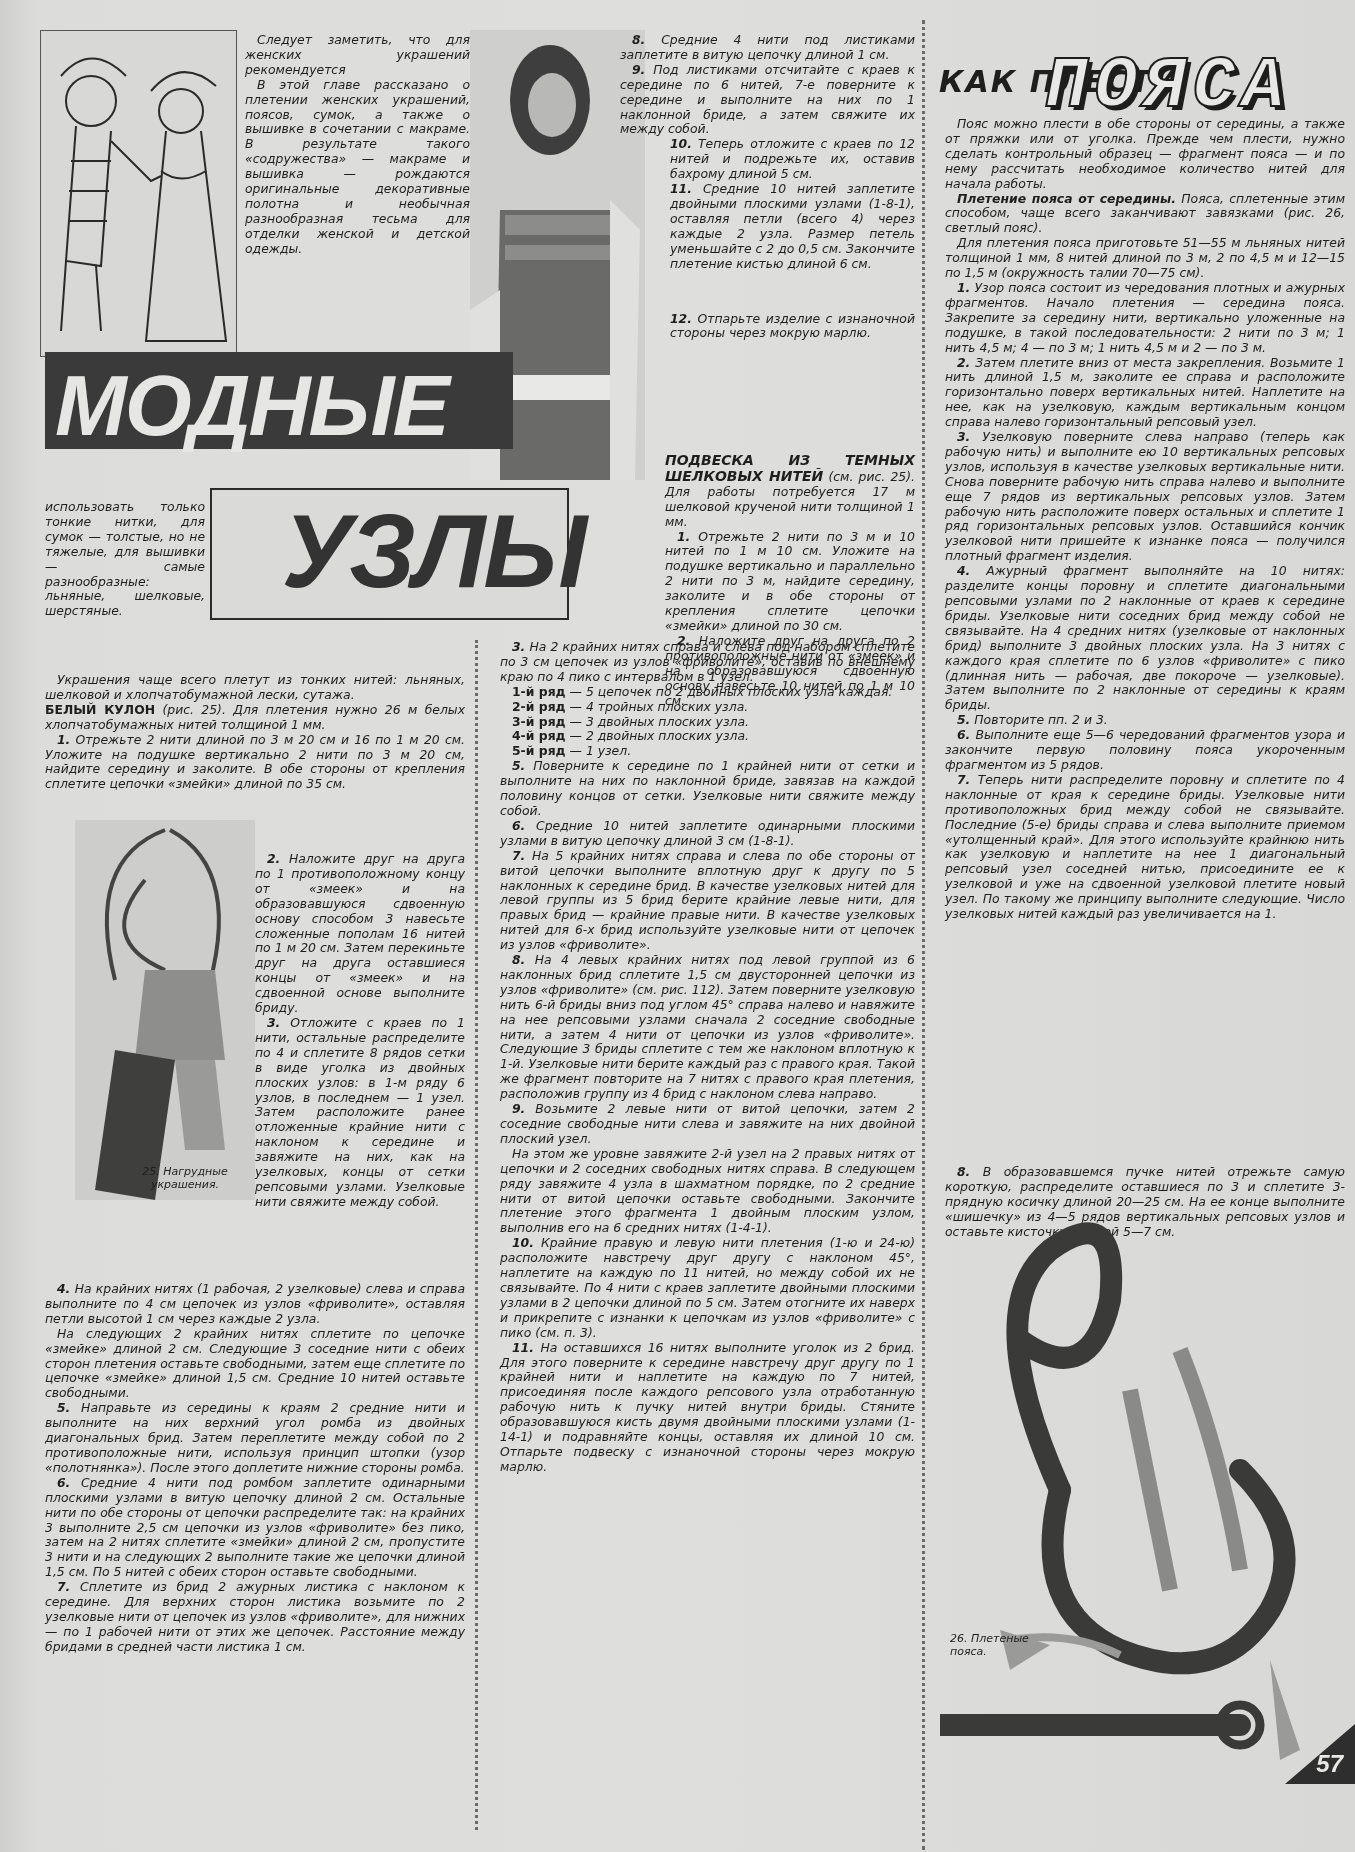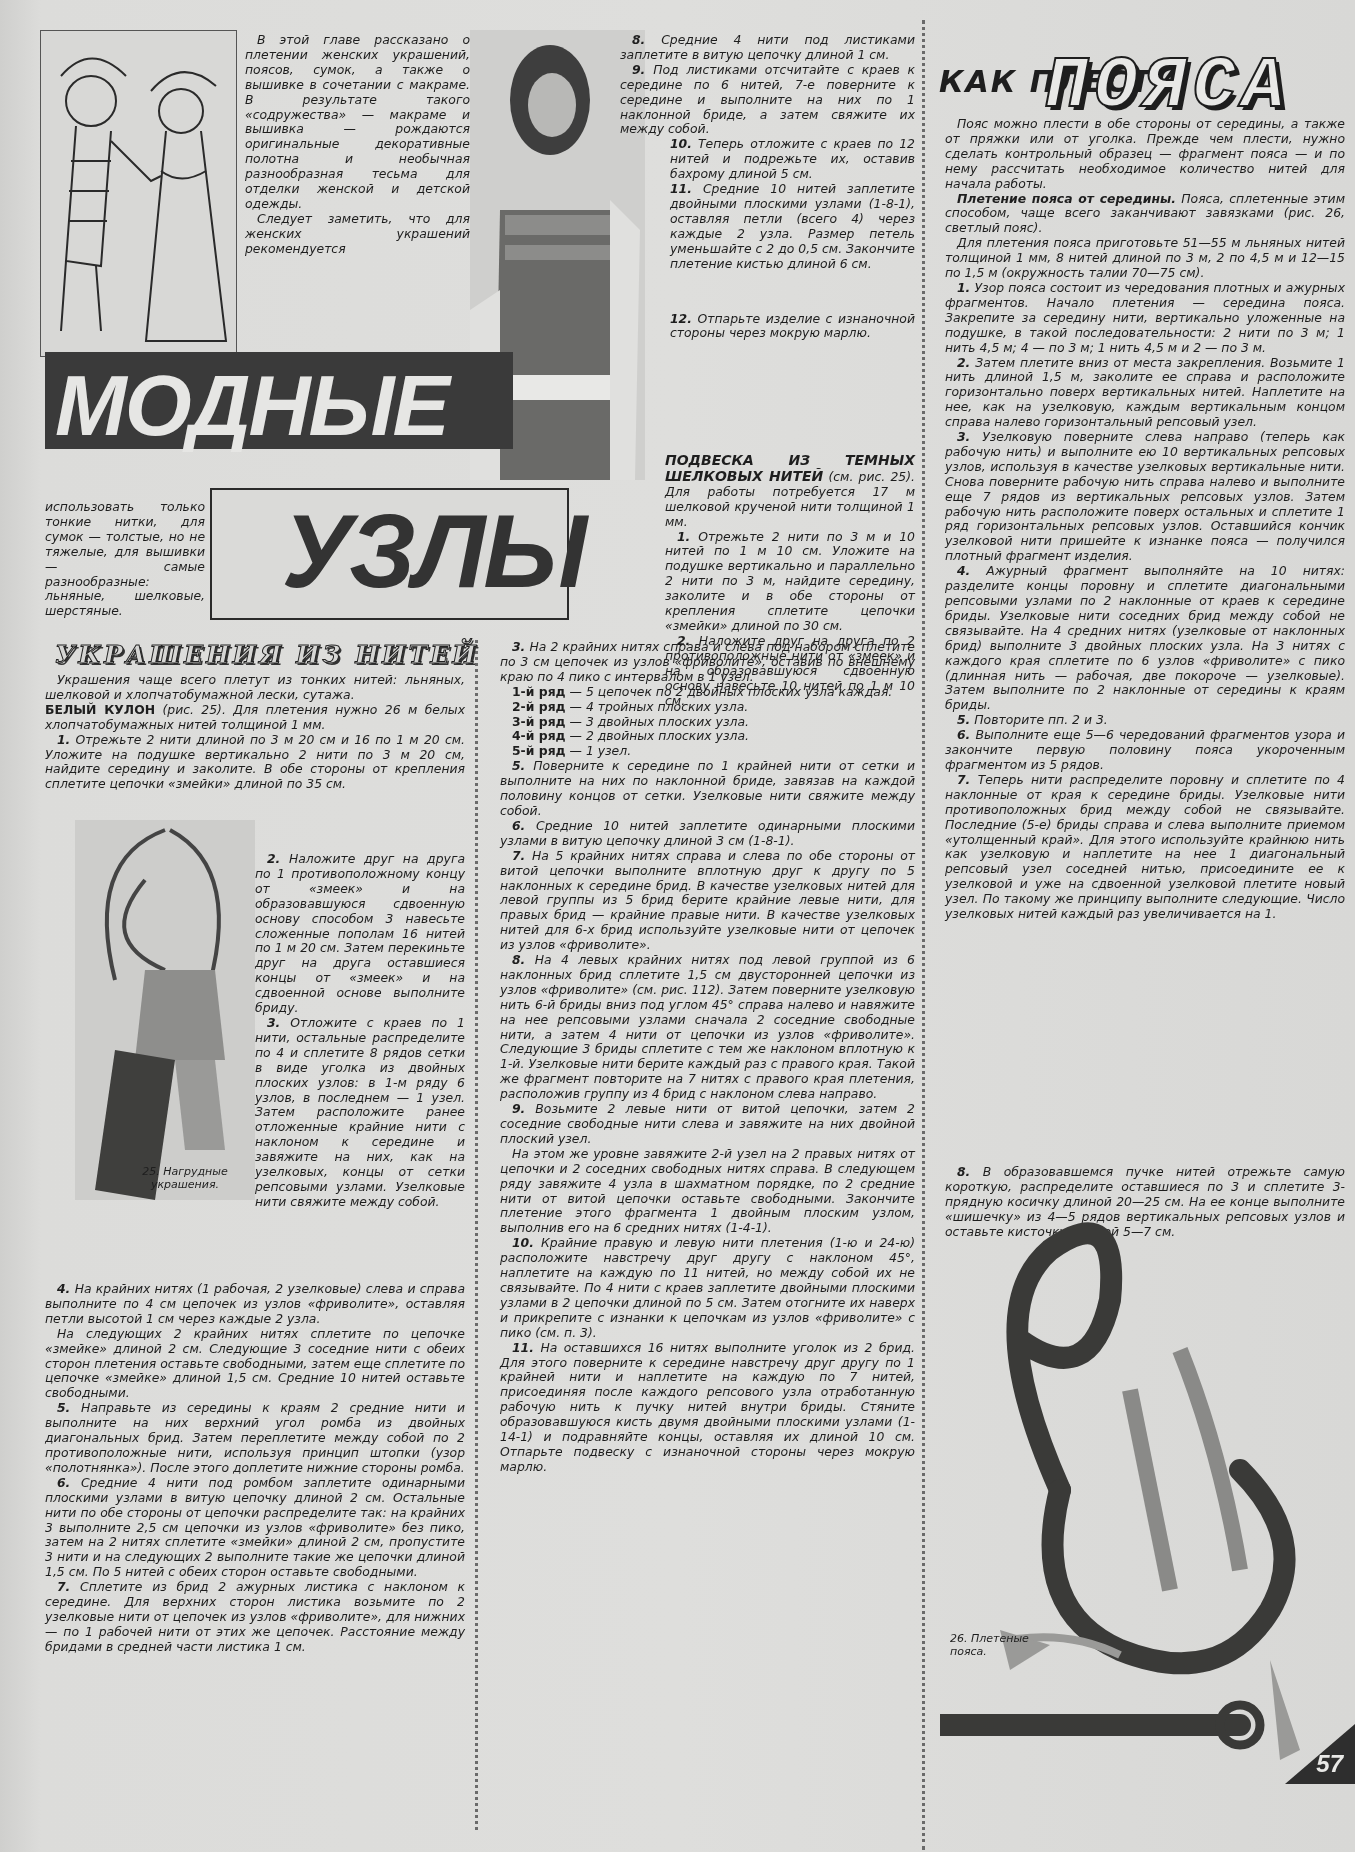--- a/index.html
+++ b/index.html
@@ -52,22 +52,22 @@
         <path d="M25 230 L20 300 M55 235 L60 300"></path>
         <circle cx="140" cy="80" r="22"></circle>
         <path d="M110 60 Q140 25 175 55"></path>
         <path d="M125 100 L105 310 L185 310 L160 100"></path>
         <path d="M120 140 Q140 155 165 140"></path>
       </g>
     </svg>
   </div>
 
   <div class="blk txt" style="left:245px;top:33px;width:225px;">
+    <p>Следует заметить, что для женских украшений рекомендуется</p>
     <p>В этой главе рассказано о плетении женских украшений, поясов, сумок, а также о вышивке в сочетании с макраме. В результате такого «содружества» — макраме и вышивка — рождаются оригинальные декоративные полотна и необычная разнообразная тесьма для отделки женской и детской одежды.</p>
-    <p>Следует заметить, что для женских украшений рекомендуется</p>
   </div>
 
   <div class="illus" style="left:470px;top:30px;width:175px;height:450px;background:#c4c4c2;border:none;">
     <svg viewBox="0 0 175 450">
       <rect width="175" height="450" fill="#cfcfcd"></rect>
       <ellipse cx="80" cy="70" rx="40" ry="55" fill="#3e3e3e"></ellipse>
       <ellipse cx="82" cy="75" rx="24" ry="32" fill="#b8b8b6"></ellipse>
       <path d="M30 180 L140 180 L150 450 L25 450 Z" fill="#6a6a68"></path>
       <path d="M35 185 L140 185 L140 205 L35 205 Z" fill="#8c8c8a"></path>
       <path d="M35 215 L140 215 L140 230 L35 230 Z" fill="#8c8c8a"></path>
@@ -101,21 +101,20 @@
   </div>
 
   <div class="title-box">
     <span>УЗЛЫ</span>
   </div>
 
   <div class="blk txt" style="left:45px;top:500px;width:160px;">
     <p class="noind" style="text-indent:0;">использовать только тонкие нитки, для сумок — толстые, но не тяжелые, для вышивки — самые разнообразные: льняные, шелковые, шерстяные.</p>
   </div>
 
-  <div class="sec-head" style="left:55px;top:640px;">УКРАШЕНИЯ ИЗ НИТЕЙ</div>
 
   <div class="blk txt" style="left:45px;top:673px;width:420px;">
     <p>Украшения чаще всего плетут из тонких нитей: льняных, шелковой и хлопчатобумажной лески, сутажа.</p>
     <p class="noind" style="text-indent:0;"><span class="b" style="font-style:normal;">БЕЛЫЙ КУЛОН</span> <span>(рис. 25). Для плетения нужно 26 м белых хлопчатобумажных нитей толщиной 1 мм.</span></p>
     <p><b>1.</b> <span>Отрежьте 2 нити длиной по 3 м 20 см и 16 по 1 м 20 см. Уложите на подушке вертикально 2 нити по 3 м 20 см, найдите середину и заколите. В обе стороны от крепления сплетите цепочки «змейки» длиной по 35 см.</span></p>
   </div>
 
   <div class="illus" style="left:75px;top:820px;width:180px;height:380px;background:#cdcdcb;border:none;">
     <svg viewBox="0 0 180 380">
       <g fill="none" stroke="#444" stroke-width="4">

